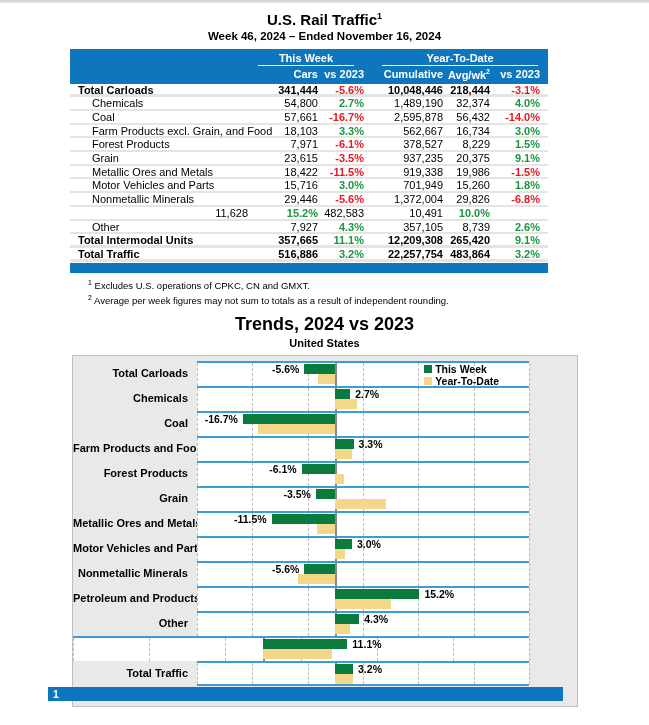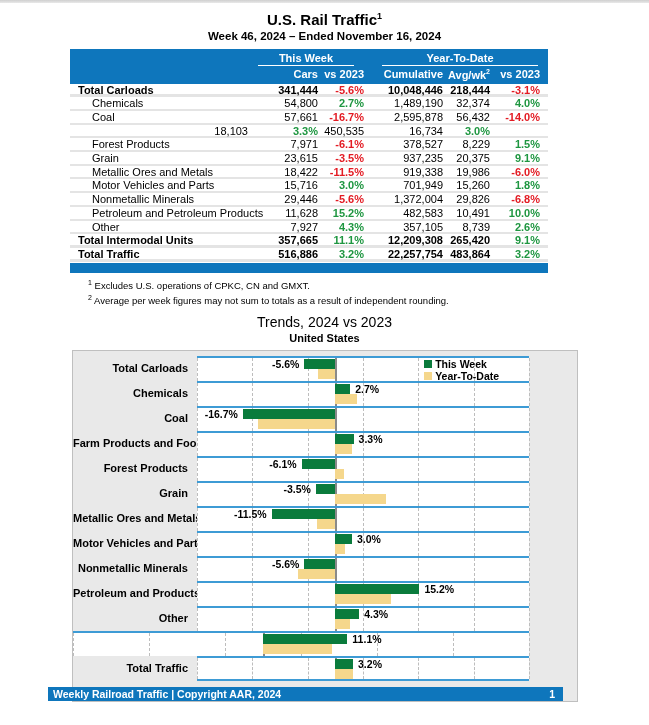--- a/index.html
+++ b/index.html
@@ -30,21 +30,21 @@
   .pos { color:#1e9640; font-weight:bold; }
   .t-row.total .num.plain { font-weight:bold; }
   .t-footband { height:10px; background:#0e76bc; margin-top:1px; }
 
   
   .footnotes { margin:6px 0 0 88px; font-size:9.5px; }
   .footnotes div { margin-bottom:3px; }
   .footnotes sup { font-size:7px; }
 
   
-  .chart-title { text-align:center; font-weight:normal; font-size:14px; margin-top:8px; }
+  .chart-title { text-align:center; font-weight:bold; font-size:18px; margin-top:8px; }
   .chart-subtitle { text-align:center; font-weight:bold; font-size:11px; margin-top:2px; }
 
   
   .chart-panel { width:506px; margin:6px 0 0 72px; background:#e9e9e9;
                  border:1px solid #bfbfbf; padding:5px 0 2px 0; }
   .chart-row { display:flex; height:25px; }
   .chart-label { width:124px; text-align:right; padding-right:9px; font-weight:bold;
                  font-size:11px; line-height:25px; white-space:nowrap; }
   .chart-plot { position:relative; flex:1; margin-right:48px; background:#fff;
                 border-top:2px solid #3d9bd5; }
@@ -113,23 +113,24 @@
       </div>
       <div class="t-grid t-row sub">
         <div class="lbl">Coal</div>
         <div class="num plain">57,661</div>
         <div class="num neg">-16.7%</div>
         <div class="num plain">2,595,878</div>
         <div class="num plain">56,432</div>
         <div class="num neg">-14.0%</div>
       </div>
       <div class="t-grid t-row sub">
+        <div class="lbl">Farm Products excl. Grain, and Food</div>
         <div class="num plain">18,103</div>
         <div class="num pos">3.3%</div>
-        <div class="num plain">450,535</div>
+        <div class="num plain">562,667</div>
         <div class="num plain">16,734</div>
         <div class="num pos">3.0%</div>
       </div>
       <div class="t-grid t-row sub">
         <div class="lbl">Forest Products</div>
         <div class="num plain">7,971</div>
         <div class="num neg">-6.1%</div>
         <div class="num plain">378,527</div>
         <div class="num plain">8,229</div>
         <div class="num pos">1.5%</div>
@@ -141,40 +142,39 @@
         <div class="num plain">937,235</div>
         <div class="num plain">20,375</div>
         <div class="num pos">9.1%</div>
       </div>
       <div class="t-grid t-row sub">
         <div class="lbl">Metallic Ores and Metals</div>
         <div class="num plain">18,422</div>
         <div class="num neg">-11.5%</div>
         <div class="num plain">919,338</div>
         <div class="num plain">19,986</div>
-        <div class="num neg">-6.0%</div>
+        <div class="num neg">-1.5%</div>
       </div>
       <div class="t-grid t-row sub">
         <div class="lbl">Motor Vehicles and Parts</div>
         <div class="num plain">15,716</div>
         <div class="num pos">3.0%</div>
         <div class="num plain">701,949</div>
         <div class="num plain">15,260</div>
         <div class="num pos">1.8%</div>
       </div>
       <div class="t-grid t-row sub">
         <div class="lbl">Nonmetallic Minerals</div>
         <div class="num plain">29,446</div>
         <div class="num neg">-5.6%</div>
         <div class="num plain">1,372,004</div>
         <div class="num plain">29,826</div>
         <div class="num neg">-6.8%</div>
       </div>
       <div class="t-grid t-row sub">
-        <div class="lbl">Petroleum and Petroleum Products</div>
         <div class="num plain">11,628</div>
         <div class="num pos">15.2%</div>
         <div class="num plain">482,583</div>
         <div class="num plain">10,491</div>
         <div class="num pos">10.0%</div>
       </div>
       <div class="t-grid t-row sub">
         <div class="lbl">Other</div>
         <div class="num plain">7,927</div>
         <div class="num pos">4.3%</div>
@@ -435,15 +435,14 @@
       <span style="left: 16.6667%;">-15%</span>
       <span style="left: 33.3333%;">-5%</span>
       <span style="left: 50%;">5%</span>
       <span style="left: 66.6667%;">15%</span>
       <span style="left: 83.3333%;">25%</span>
       <span style="left: 100%;">35%</span>
     </div>
 </div>
 
 <div class="page-footer">
-  <span>Weekly Railroad Traffic | Copyright AAR, 2024</span>
   <span>1</span>
 </div>
 
 </body></html>

